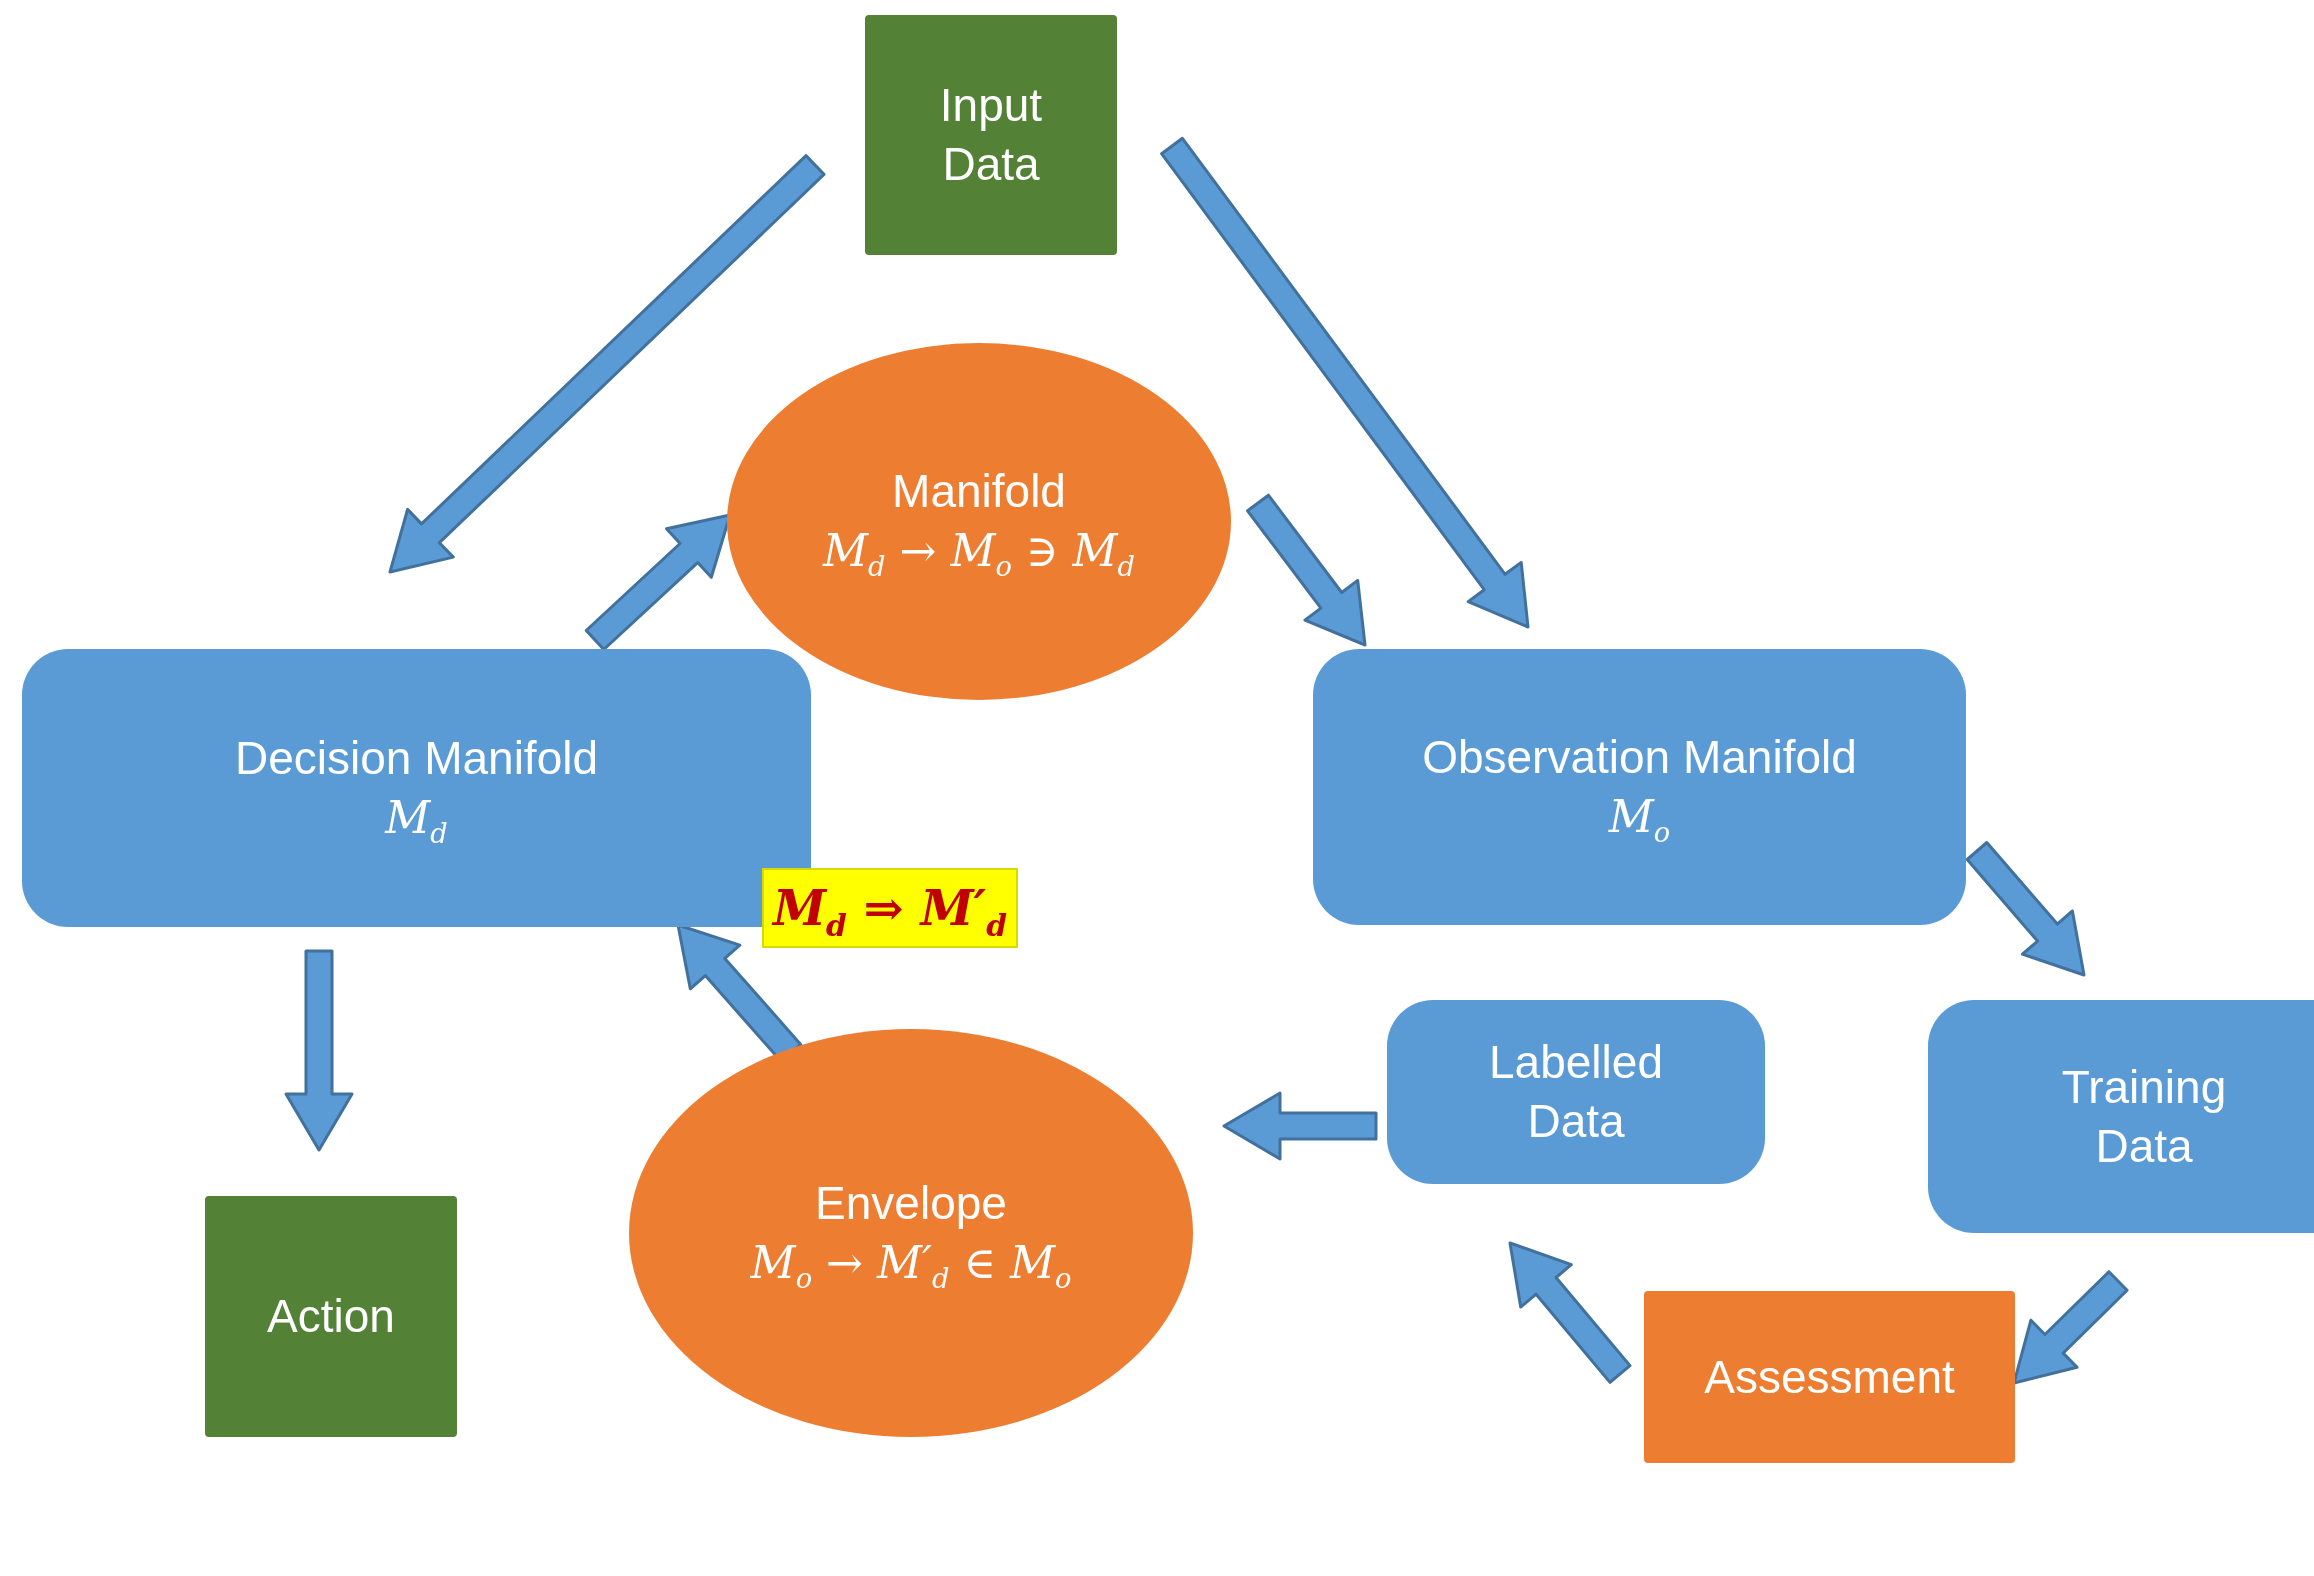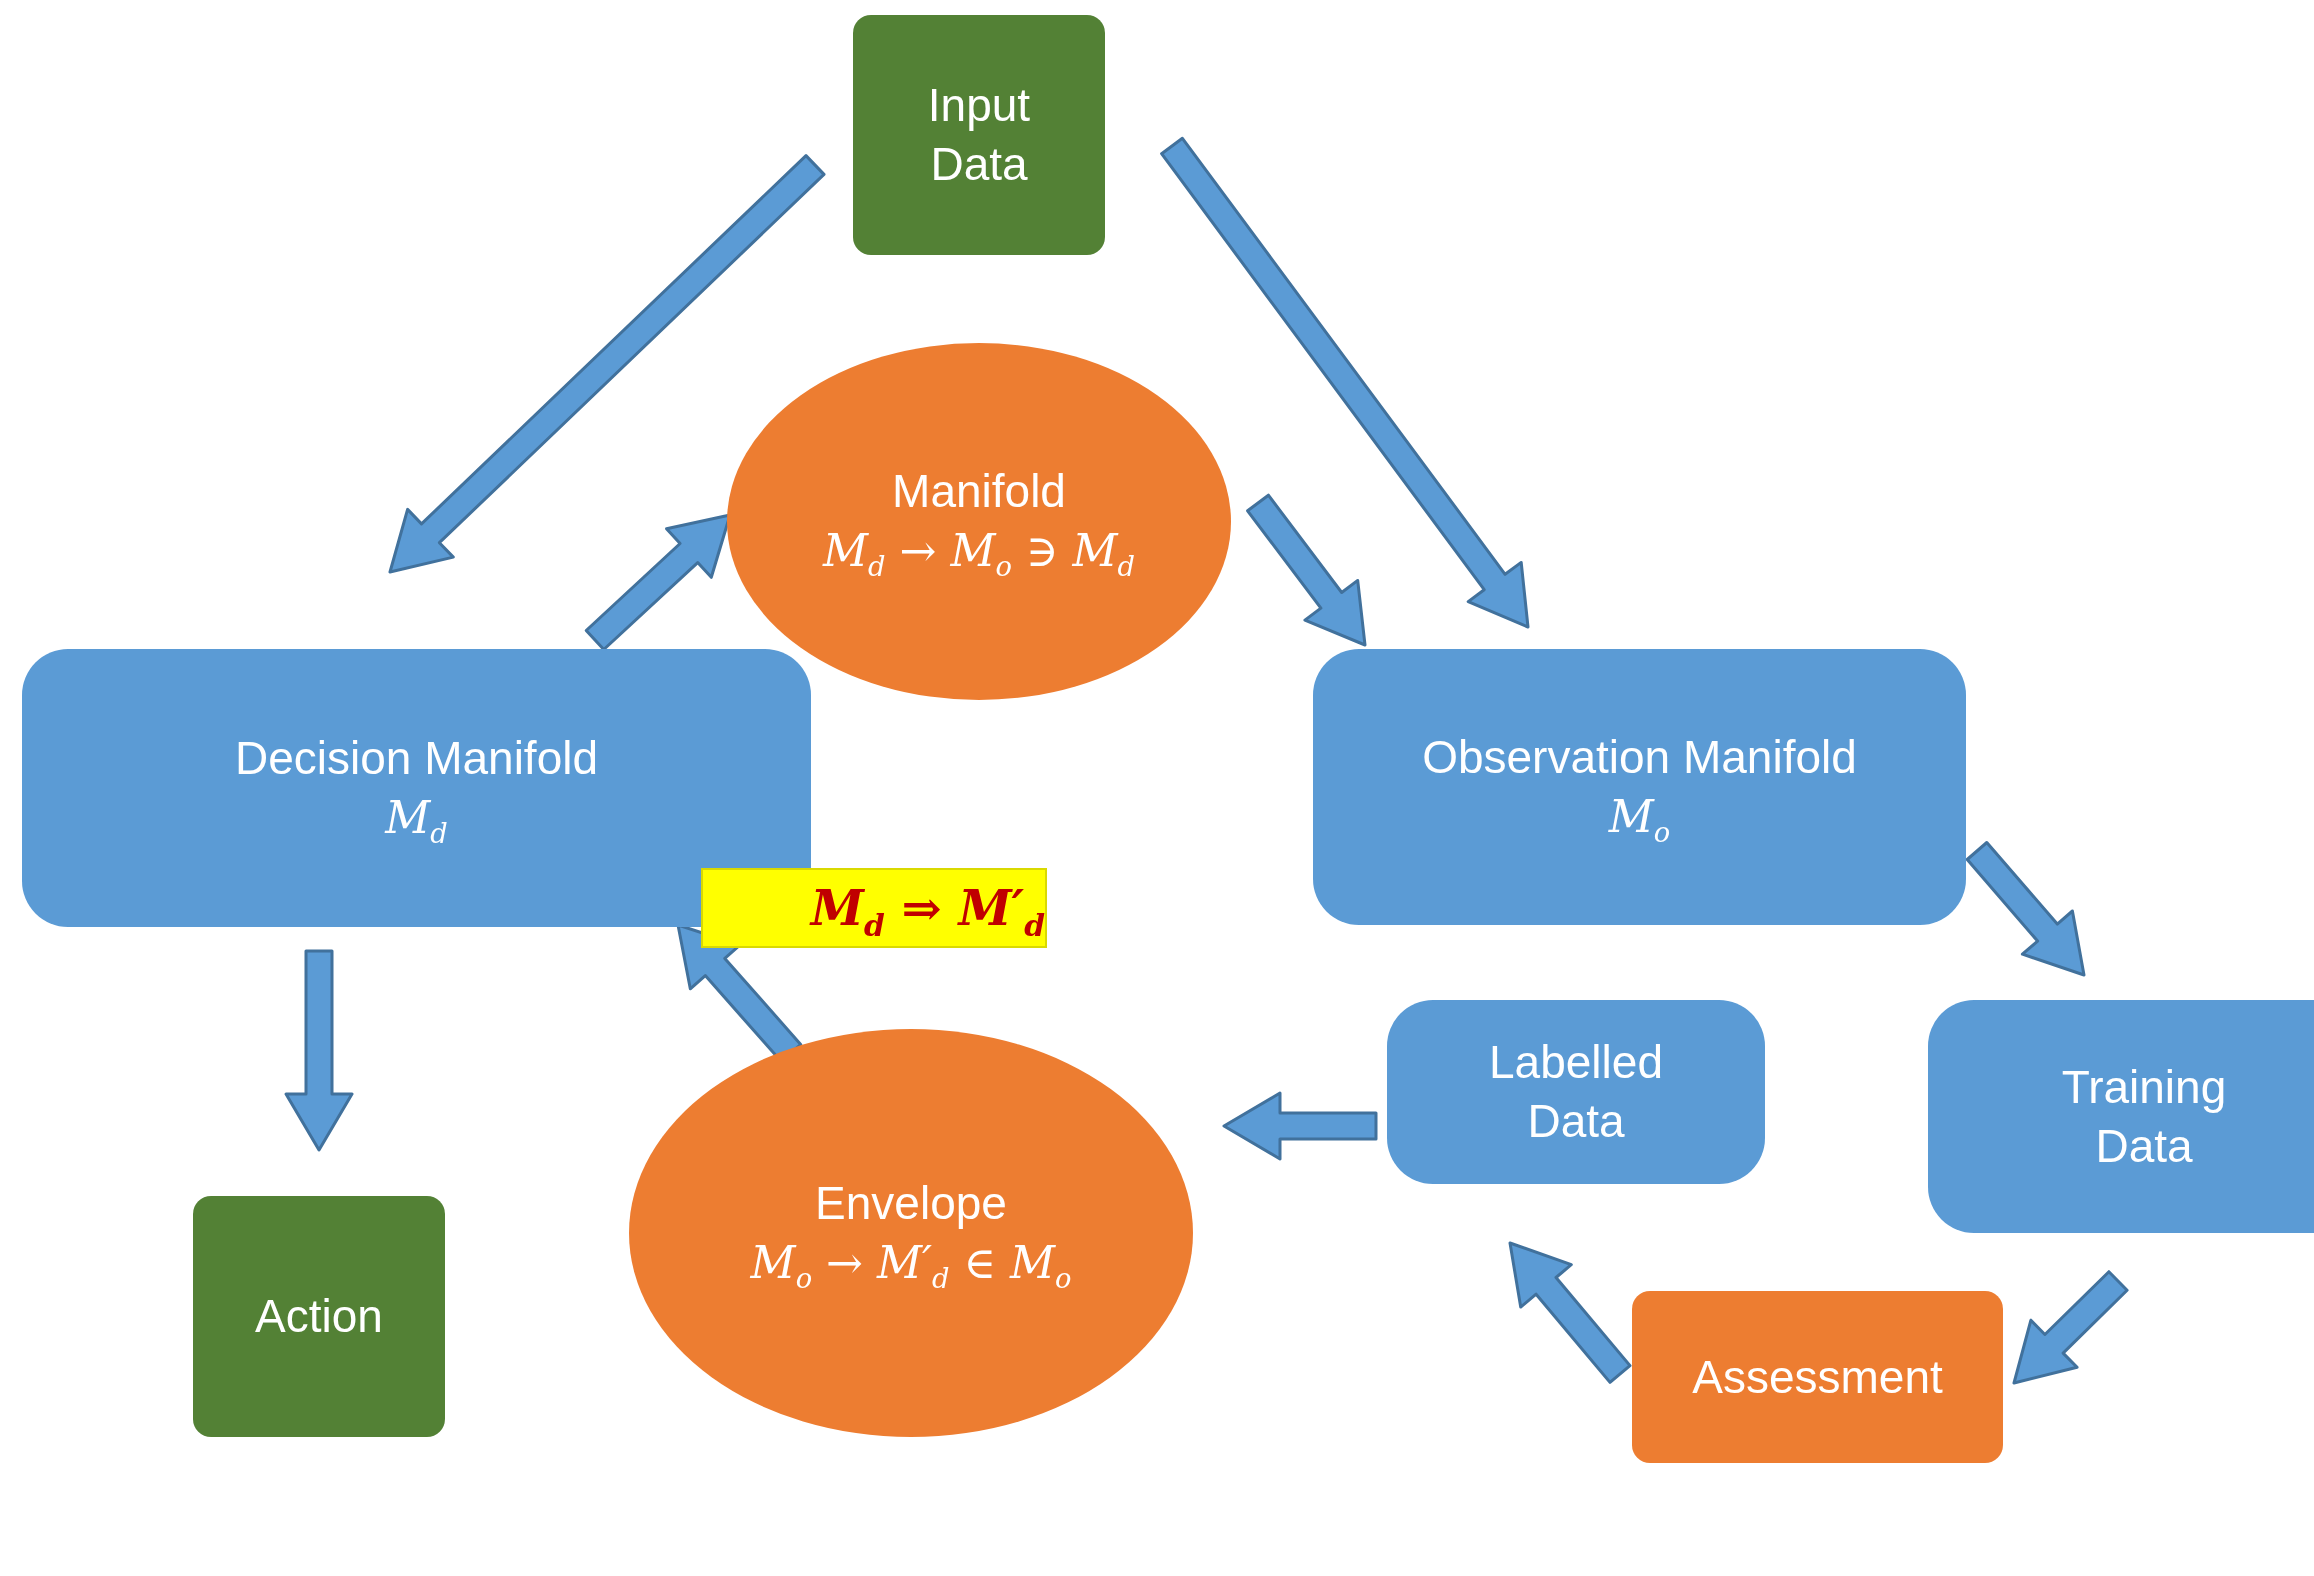--- a/index.html
+++ b/index.html
@@ -11,21 +11,21 @@
     overflow:hidden;
   }
   #arrow-layer{position:absolute;left:0;top:0;width:2314px;height:1576px;}
   .node{
     position:absolute;
     display:flex;flex-direction:column;
     align-items:center;justify-content:center;
     text-align:center;color:#ffffff;
   }
   .rect{border-radius:46px;}
-  .rect-sm{border-radius:18px;}
+  .rect-sm{border-radius:4px;margin-left:12px;}
   .green{background:var(--green);}
   .blue{background:var(--blue);}
   .orange{background:var(--orange);}
   .ellipse{border-radius:50%;}
   .nl{font-size:46px;line-height:1.28;font-weight:400;}
   .math{
     font-family:"DejaVu Serif","Liberation Serif",serif;
     font-style:italic;font-size:44px;line-height:1.35;
   }
   sub{font-size:62%;line-height:0;}
@@ -71,21 +71,21 @@
   <div class="node blue rect" style="left:22px;top:649px;width:789px;height:278px;">
     <div class="nl">Decision Manifold</div>
     <div class="math">M<sub>d</sub></div>
   </div>
 
   <div class="node blue rect" style="left:1313px;top:649px;width:653px;height:276px;">
     <div class="nl">Observation Manifold</div>
     <div class="math">M<sub>o</sub></div>
   </div>
 
-  <div class="highlight" style="left:701px;top:868px;width:346px;height:80px;justify-content:flex-end;">
+  <div class="highlight" style="left:762px;top:868px;width:256px;height:80px;">
     <span>M<sub>d</sub> ⇒ M′<sub>d</sub></span>
   </div>
 
   <div class="node orange ellipse" style="left:629px;top:1029px;width:564px;height:408px;">
     <div class="nl">Envelope</div>
     <div class="math">M<sub>o</sub> → M′<sub>d</sub> ∈ M<sub>o</sub></div>
   </div>
 
   <div class="node blue rect" style="left:1387px;top:1000px;width:378px;height:184px;">
     <div class="nl">Labelled</div>

